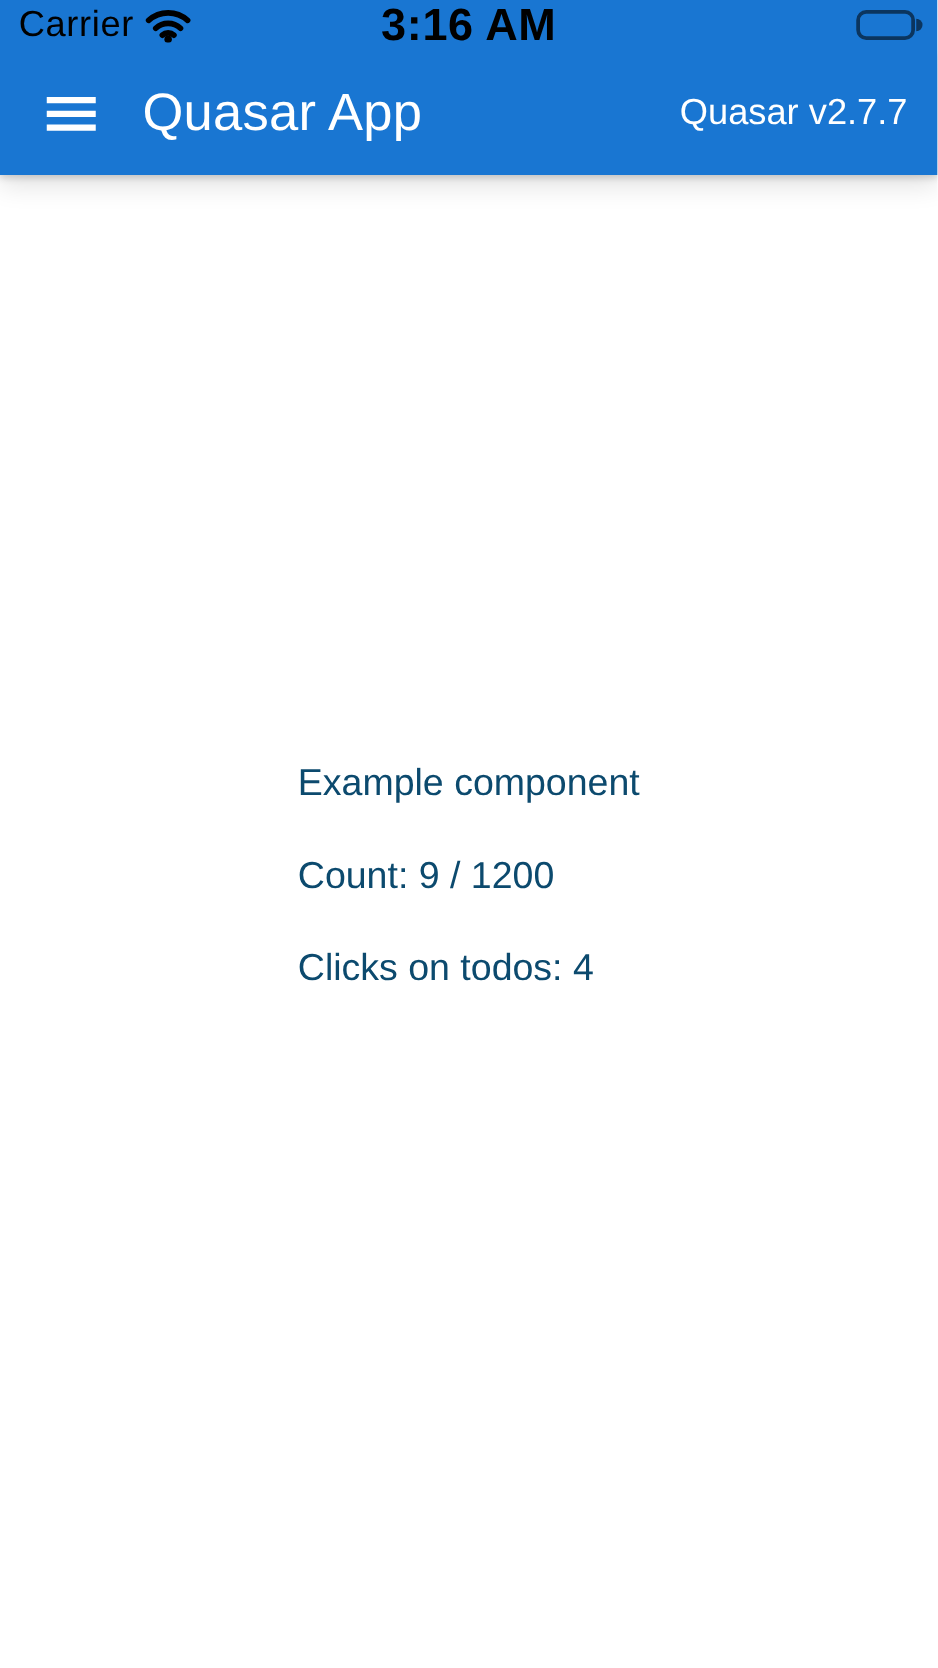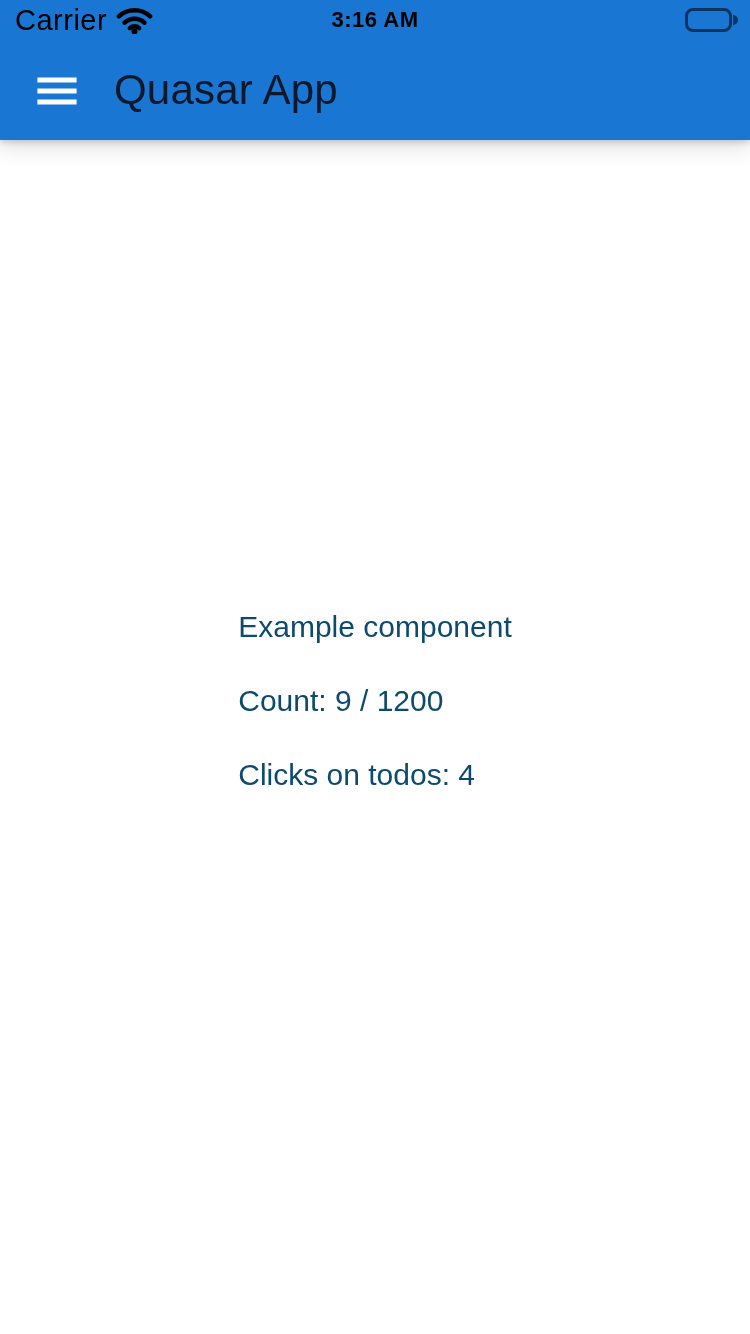--- a/index.html
+++ b/index.html
@@ -23,21 +23,21 @@
     position: relative; z-index: 3;
     display: flex; align-items: center; justify-content: space-between;
     padding: 0 12px 0 15px;
     color: #000;
   }
   .sb-left { display: flex; align-items: center; gap: 9px; }
   .sb-carrier { font-size: 29px; line-height: 1; letter-spacing: 0.5px; }
   .sb-time {
     position: absolute; left: 0; right: 0; top: 0; bottom: 0;
     display: flex; align-items: center; justify-content: center;
-    font-size: 22px; font-weight: 700; letter-spacing: 0.5px;
+    font-size: 36px; font-weight: 700; letter-spacing: 0.5px;
     pointer-events: none;
   }
   .wifi-svg { display: block; }
   .sb-right { display: flex; align-items: center; }
   .battery { display: flex; align-items: center; }
   .battery-body {
     width: 47px; height: 24px;
     border: 3px solid rgba(0,0,0,0.55);
     border-radius: 8px;
     padding: 2px;
@@ -46,21 +46,21 @@
   .battery-tip {
     width: 5px; height: 10px; margin-left: 1px;
     background: rgba(0,0,0,0.55);
     border-radius: 0 5px 5px 0;
   }
 
   
   .header {
     height: 100px; flex: 0 0 100px;
     background: #1976d2;
-    color: #0f172a;
+    color: #ffffff;
     display: flex; align-items: center;
     padding: 0 24px;
     position: relative; z-index: 2;
     box-shadow: 0 2px 6px rgba(0,0,0,0.18), 0 8px 20px rgba(0,0,0,0.12);
   }
   .menu-btn {
     width: 66px; height: 66px;
     border: none; background: transparent; color: #fff;
     display: flex; align-items: center; justify-content: center;
     padding: 0; cursor: pointer; border-radius: 50%;
@@ -125,20 +125,21 @@
   <header class="header">
     <button class="menu-btn">
       <span>
         <svg width="48" height="48" viewBox="0 0 24 24">
           <path d="M2.2 7 H21.8 M2.2 12.5 H21.8 M2.2 18 H21.8" stroke="#ffffff" stroke-width="2.5" fill="none"></path>
         </svg>
       </span>
     </button>
     <div class="header-title">Quasar App</div>
     <div class="header-spacer"></div>
+    <div class="header-version">Quasar v2.7.7</div>
   </header>
 
   <main class="page">
     <div class="example-component">
       <p>Example component</p>
       <p>Count: 9 / 1200</p>
       <p>Clicks on todos: 4</p>
     </div>
   </main>
 

